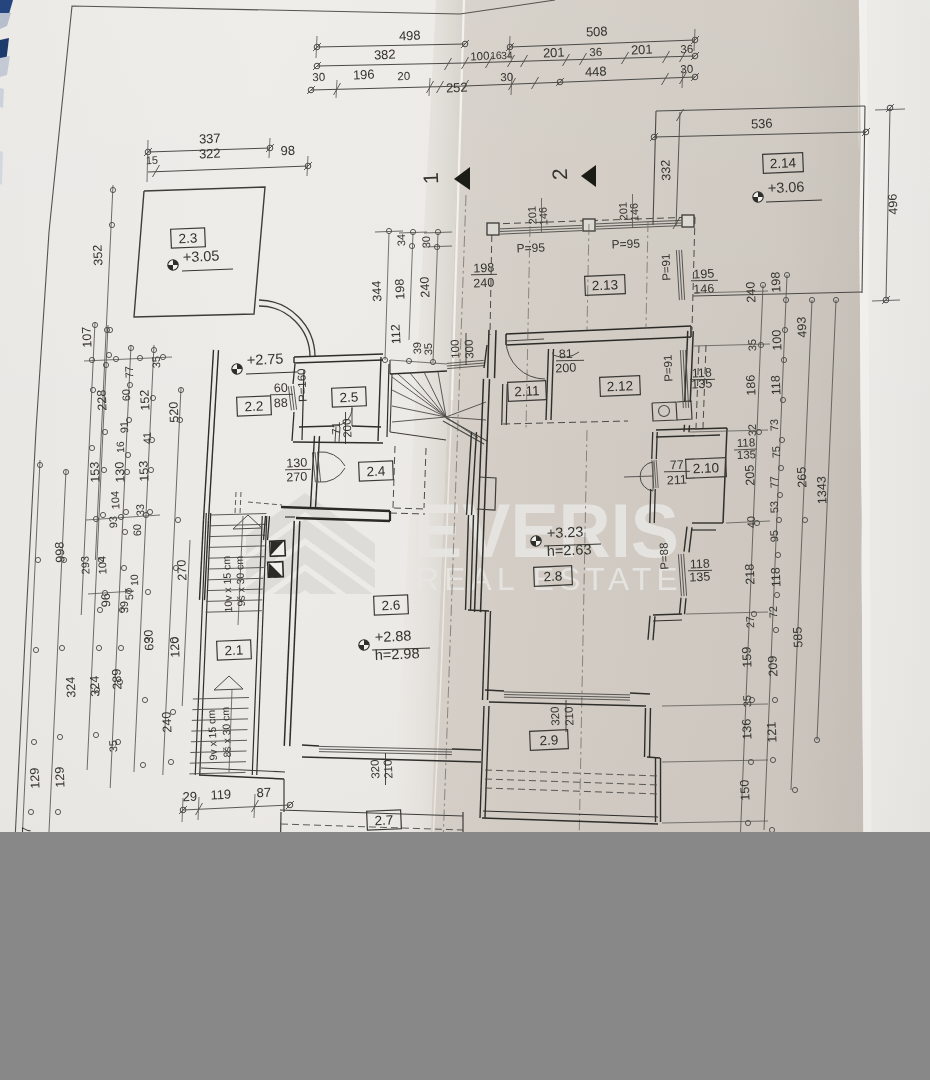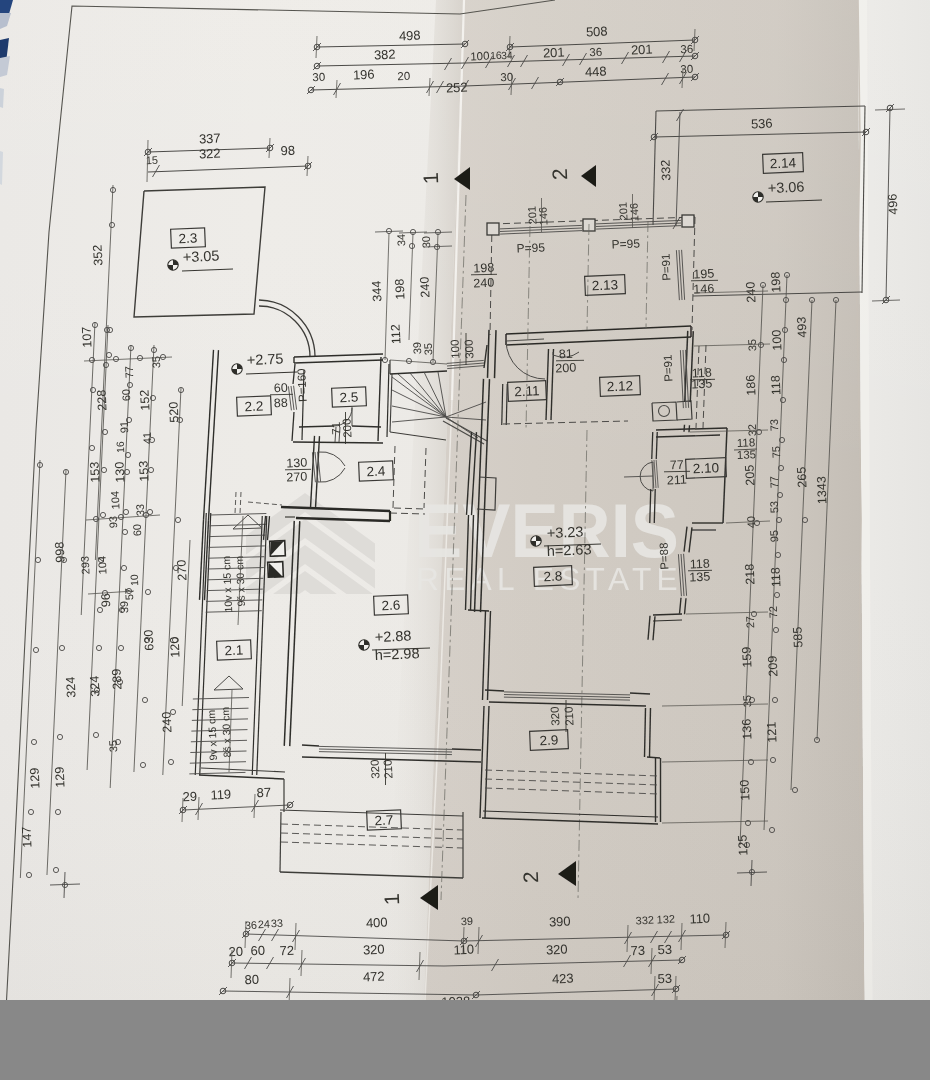--- a/index.html
+++ b/index.html
@@ -1,15 +1,15 @@
 <!DOCTYPE html>
 <html><head><meta charset="utf-8">
 <style>
 html,body{margin:0;padding:0;background:#888;}
-#page{position:relative;width:930px;height:1000px;overflow:hidden;
+#page{position:relative;width:930px;height:832px;overflow:hidden;
  font-family:"Liberation Sans",sans-serif;}
 svg text{font-family:"Liberation Sans",sans-serif;}
 </style></head>
 <body>
 <div id="page">
 <svg width="930" height="1080" viewBox="0 0 930 1080">
 <defs>
 <filter id="soft" x="-5%" y="-5%" width="110%" height="110%">
 <feGaussianBlur stdDeviation="0.28"></feGaussianBlur>
         </filter>

